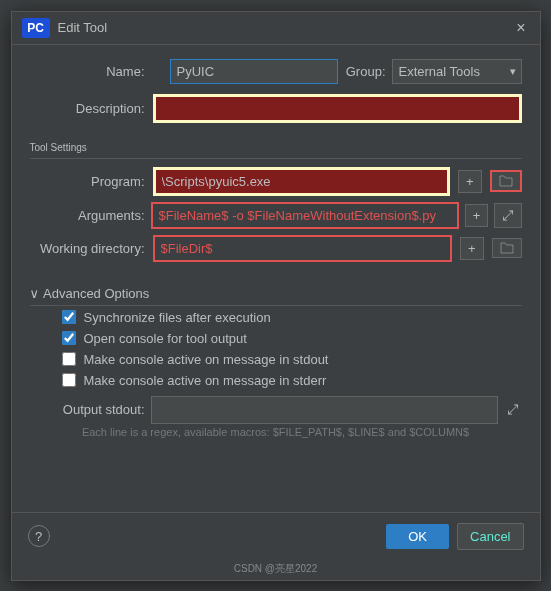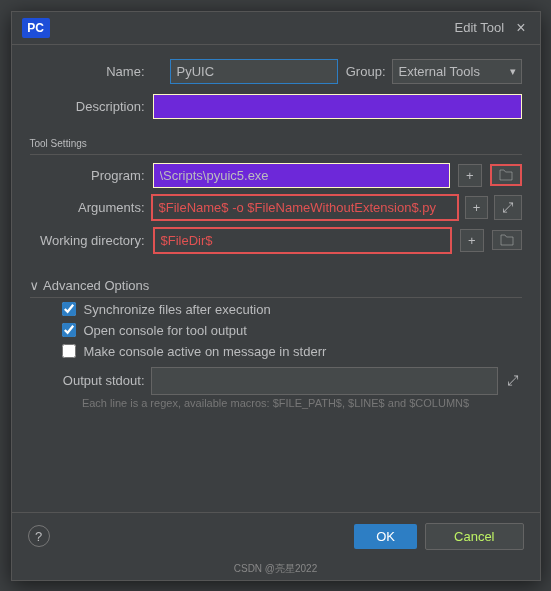--- a/index.html
+++ b/index.html
@@ -41,21 +41,20 @@
       background: #1d4ed8;
       border-radius: 2px;
       color: white;
       font-weight: bold;
       flex-shrink: 0;
     }
     .title-bar-text {
       flex: 1;
       color: #bbbcbe;
       font-size: 13px;
-      text-align: right;
     }
     .close-btn {
       cursor: pointer;
       color: #bbbcbe;
       font-size: 16px;
       padding: 0 4px;
       line-height: 1;
     }
     .content {
       padding: 14px 18px;
@@ -71,22 +70,22 @@
     }
     .field-label {
       width: 115px;
       text-align: right;
       color: #bbbcbe;
       flex-shrink: 0;
       font-size: 13px;
     }
     .field-input {
       flex: 1;
-      background: #6d28d9;
-      border: 1px solid #fef9c3;
+      background: #7f1d1d;
+      border: 3px solid #fef9c3;
       color: #bbbcbe;
       padding: 4px 6px;
       font-size: 13px;
       outline: none;
       min-width: 0;
     }
     .field-input.name-input {
       border: 1.5px solid #2d7ec4;
       background: #45494a;
       max-width: 220px;
@@ -237,22 +236,22 @@
       border: none;
       color: white;
       padding: 5px 22px;
       font-size: 13px;
       cursor: pointer;
       border-radius: 2px;
     }
     .btn-cancel {
       background: #45494a;
       border: 1px solid #646464;
-      color: #bef264;
-      padding: 5px 28px;
+      color: #5eead4;
+      padding: 5px 12px;
       font-size: 13px;
       cursor: pointer;
       border-radius: 2px;
     }
     .watermark {
       font-size: 10px;
       color: #888;
       text-align: center;
       padding: 2px 0 4px;
     }
@@ -357,20 +356,24 @@
       <div class="indent-checkboxes">
         <div class="checkbox-row">
           <input type="checkbox" id="sync" checked="" style="">
           <label for="sync" class="checkbox-label">Synchronize files after execution</label>
         </div>
         <div class="checkbox-row">
           <input type="checkbox" id="console" checked="" style="">
           <label for="console" class="checkbox-label">Open console for tool output</label>
         </div>
         <div class="checkbox-row">
+          <input type="checkbox" id="stdout" style="">
+          <label for="stdout" class="checkbox-label">Make console active on message in stdout</label>
+        </div>
+        <div class="checkbox-row">
           <input type="checkbox" id="stderr" style="">
           <label for="stderr" class="checkbox-label">Make console active on message in stderr</label>
         </div>
       </div>
 
       <div class="output-row" style="margin-top:8px;">
         <span class="field-label" style="width:115px;">Output stdout:</span>
         <input class="output-input" type="text" value="" style="">
         <button class="expand-btn">⤢</button>
       </div>

